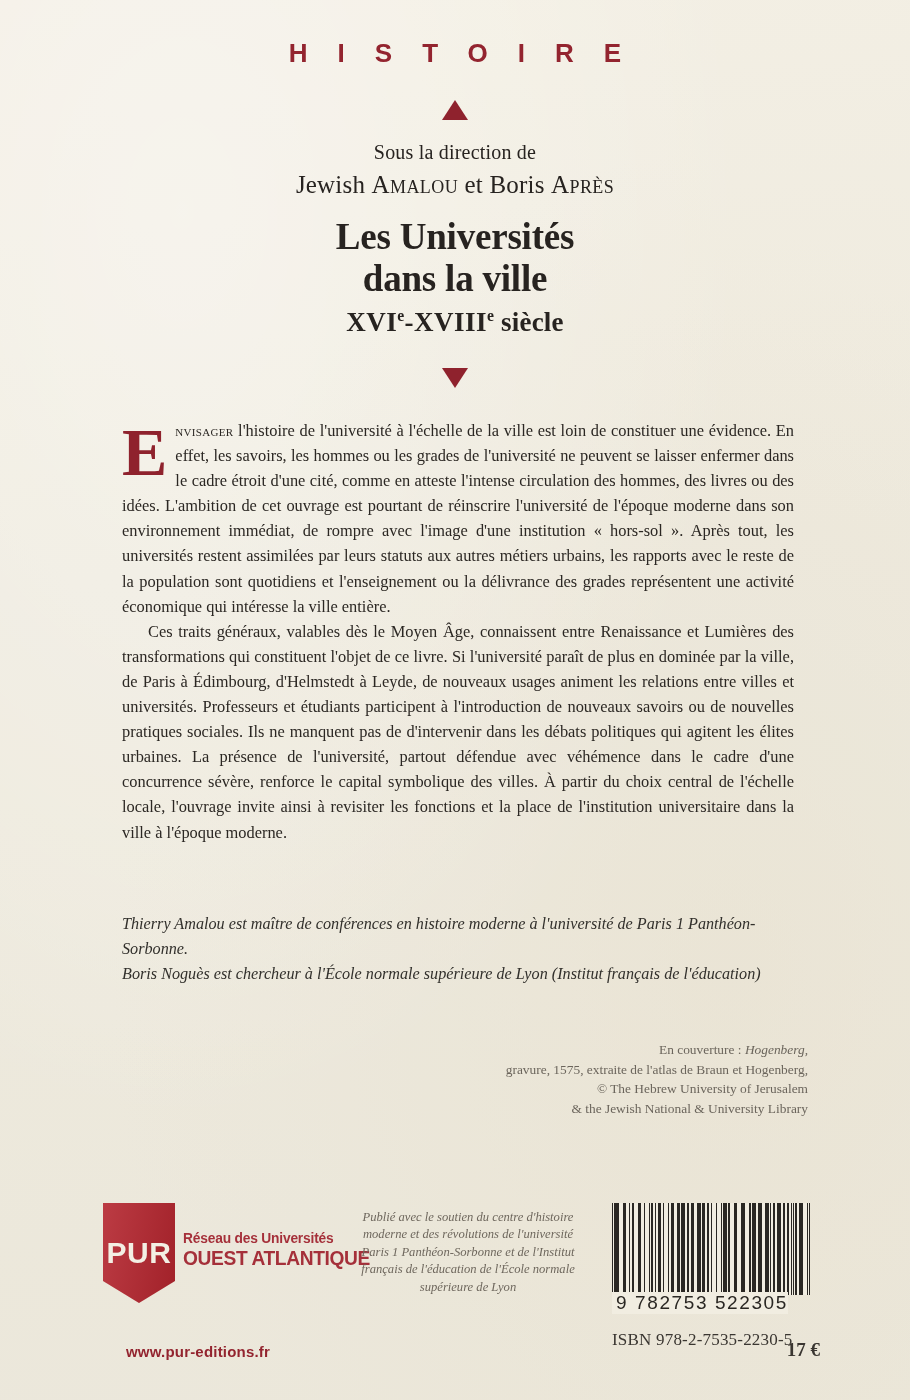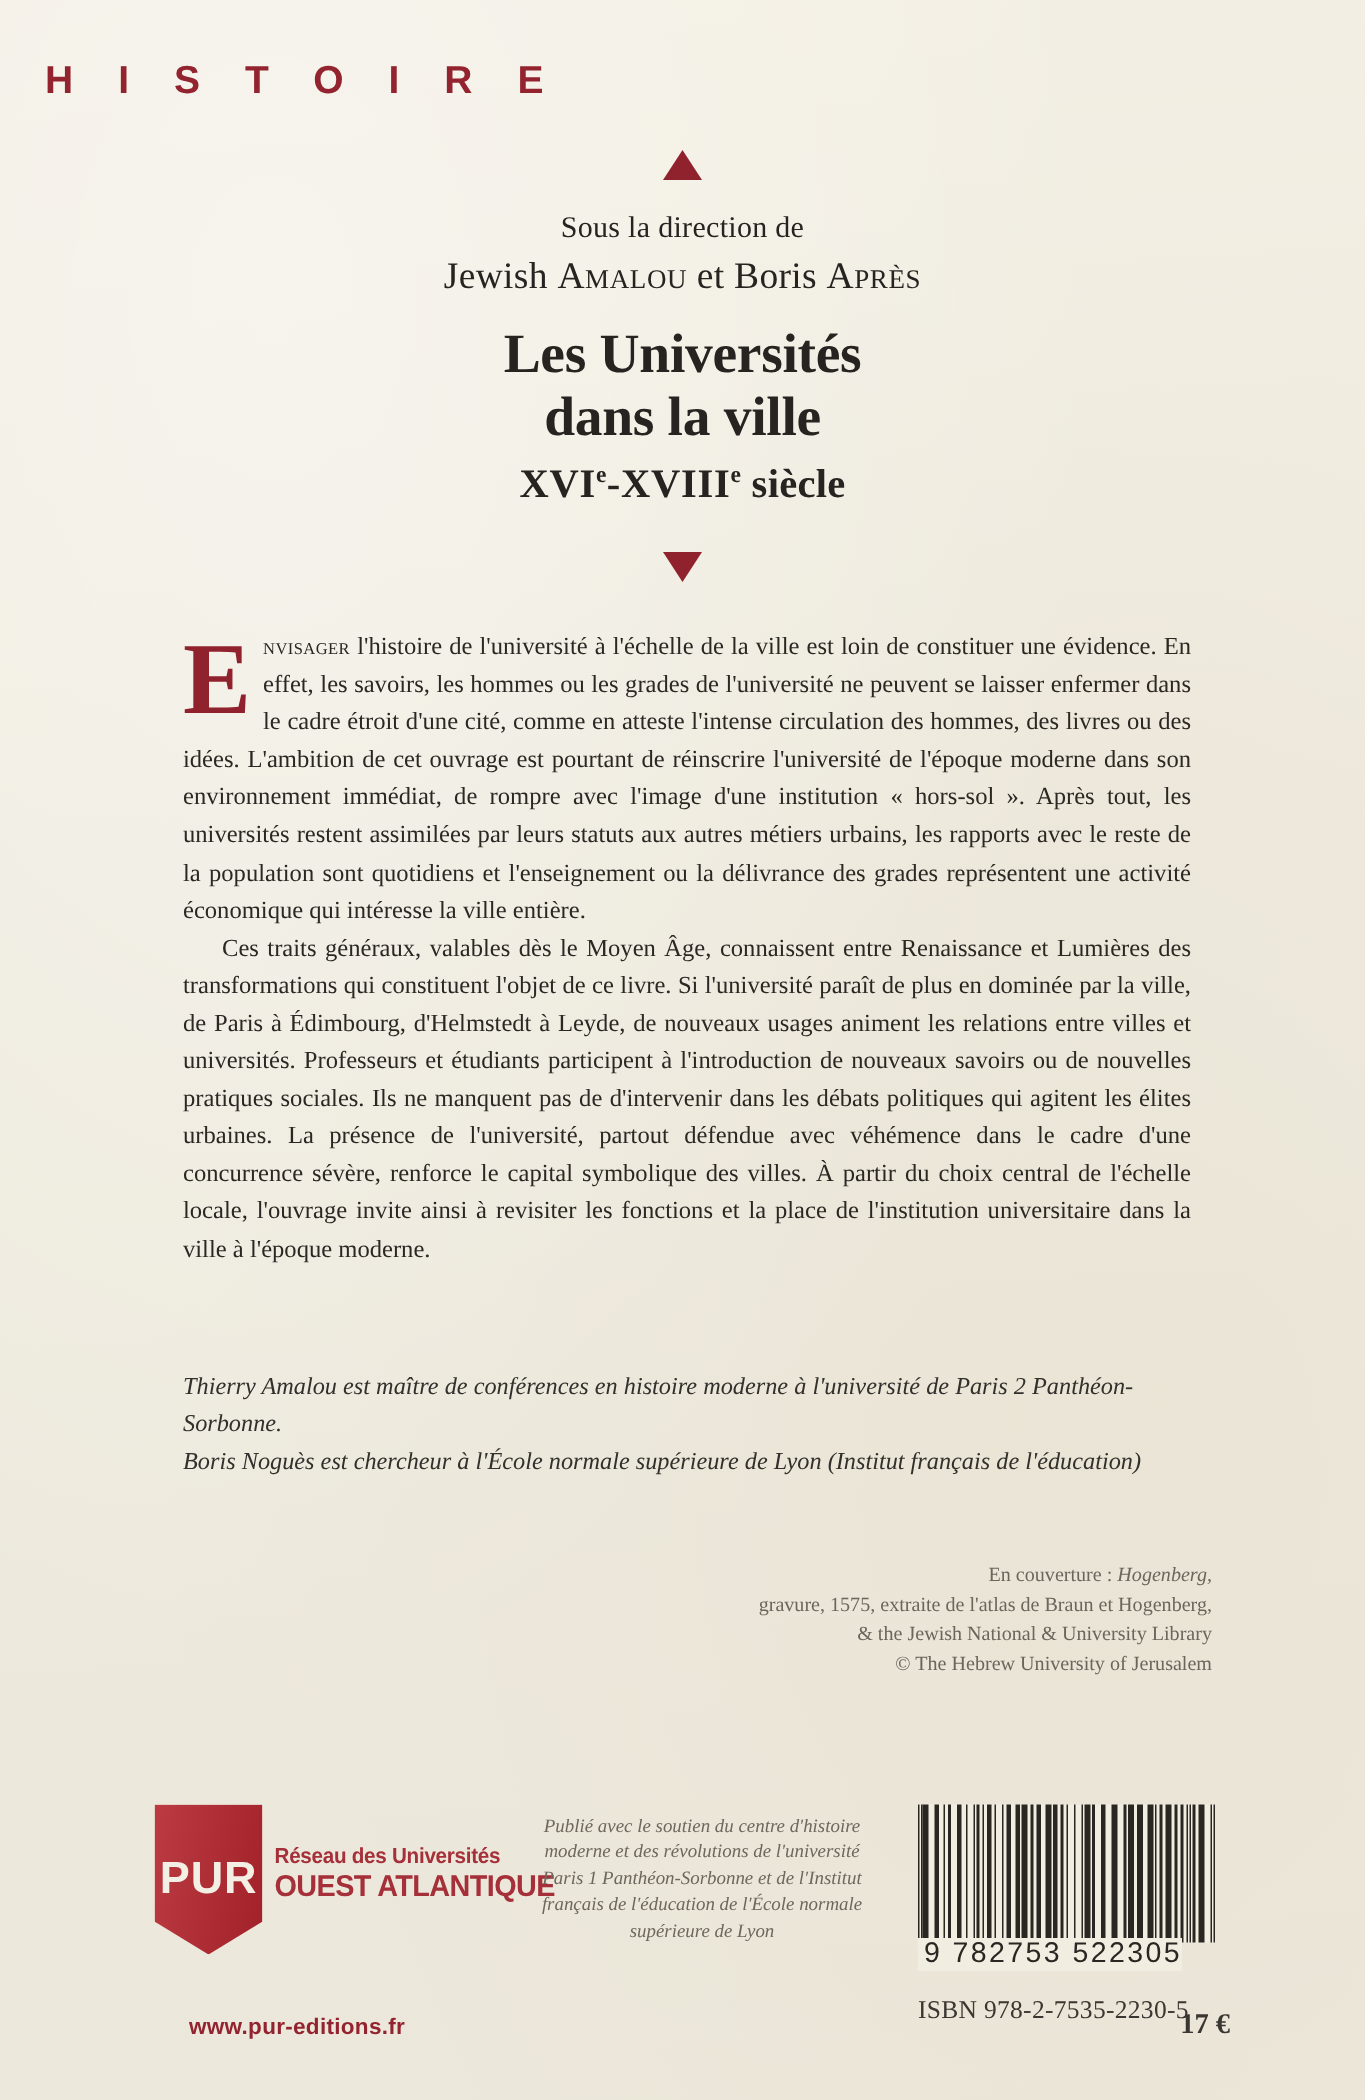--- a/index.html
+++ b/index.html
@@ -26,21 +26,21 @@
     opacity: 0.85;
     z-index: 0;
   }
 
   .page { position: relative; z-index: 1; width: 910px; height: 1400px; }
 
   
   .collection {
     position: absolute;
     top: 38px; left: 0; right: 0;
-    text-align: left;
+    text-align: center;
     font-family: "Liberation Sans", sans-serif;
     font-weight: bold;
     font-size: 26px;
     letter-spacing: 30px;
     text-indent: 30px;
     color: #93242f;
   }
 
   
   .tri-up, .tri-down {
@@ -294,29 +294,29 @@
   </div>
 
   <div class="tri-down"></div>
 
   <div class="blurb">
     <p class="first"><span class="dropcap">E</span><span class="smallcaps">nvisager</span><span> l'histoire de l'université à l'échelle de la ville est loin de constituer une évidence. En effet, les savoirs, les hommes ou les grades de l'université ne peuvent se laisser enfermer dans le cadre étroit d'une cité, comme en atteste l'intense circulation des hommes, des livres ou des idées. L'ambition de cet ouvrage est pourtant de réinscrire l'université de l'époque moderne dans son environnement immédiat, de rompre avec l'image d'une institution « hors-sol ». Après tout, les universités restent assimilées par leurs statuts aux autres métiers urbains, les rapports avec le reste de la population sont quotidiens et l'enseignement ou la délivrance des grades représentent une activité économique qui intéresse la ville entière.</span></p>
     <p>Ces traits généraux, valables dès le Moyen Âge, connaissent entre Renaissance et Lumières des transformations qui constituent l'objet de ce livre. Si l'université paraît de plus en dominée par la ville, de Paris à Édimbourg, d'Helmstedt à Leyde, de nouveaux usages animent les relations entre villes et universités. Professeurs et étudiants participent à l'introduction de nouveaux savoirs ou de nouvelles pratiques sociales. Ils ne manquent pas de d'intervenir dans les débats politiques qui agitent les élites urbaines. La présence de l'université, partout défendue avec véhémence dans le cadre d'une concurrence sévère, renforce le capital symbolique des villes. À partir du choix central de l'échelle locale, l'ouvrage invite ainsi à revisiter les fonctions et la place de l'institution universitaire dans la ville à l'époque moderne.</p>
   </div>
 
   <div class="bios">
-    <div>Thierry Amalou est maître de conférences en histoire moderne à l'université de Paris 2 Panthéon-Sorbonne.</div>
+    <div>Thierry Amalou est maître de conférences en histoire moderne à l'université de Paris 1 Panthéon-Sorbonne.</div>
     <div>Boris Noguès est chercheur à l'École normale supérieure de Lyon (Institut français de l'éducation)</div>
   </div>
 
   <div class="cover-credit">
     <div><span>En couverture : </span><span class="it">Hogenberg,</span></div>
     <div>gravure, 1575, extraite de l'atlas de Braun et Hogenberg,</div>
+    <div>© The Hebrew University of Jerusalem</div>
     <div>&amp; the Jewish National &amp; University Library</div>
-    <div>© The Hebrew University of Jerusalem</div>
   </div>
 
   <div class="footer">
 
     <div class="pur-logo">
       <div class="pur-shield"></div>
       <div class="pur-shield-hl"></div>
       <div class="pur-word">PUR</div>
       <div class="pur-text">
         <div class="pur-line1">Réseau des Universités</div>

